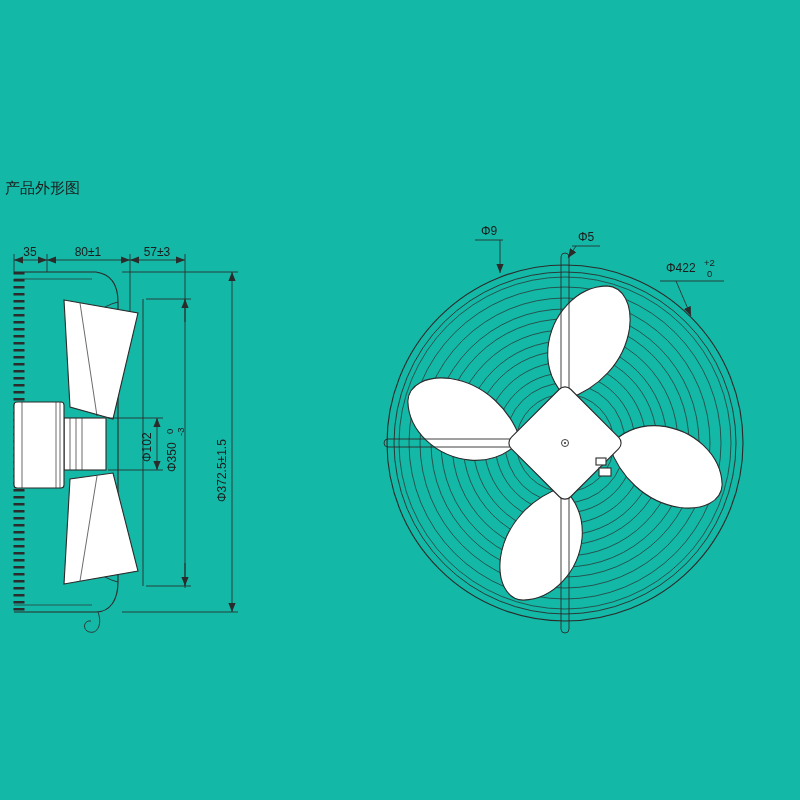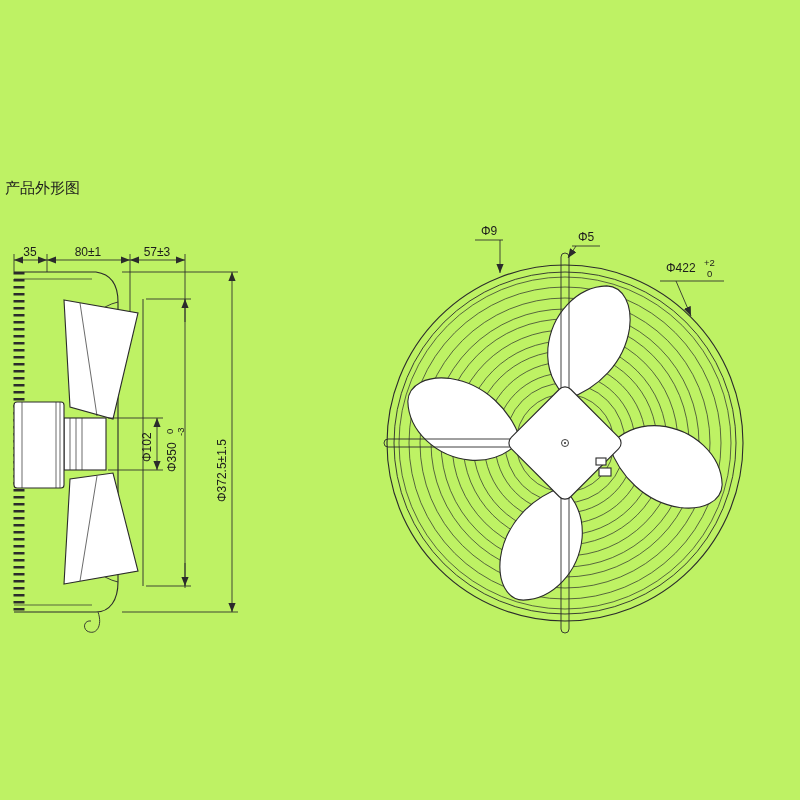--- a/index.html
+++ b/index.html
@@ -1,16 +1,16 @@
 <!DOCTYPE html>
 <html><head>
 <meta charset="utf-8">
 <style>
   html,body{margin:0;padding:0;background:#ffffff;}
-  .canvas{position:relative;width:800px;height:800px;background:#bef264;overflow:hidden;}
+  .canvas{position:relative;width:800px;height:800px;background:#14b8a6;overflow:hidden;}
   svg{position:absolute;top:0;left:0;}
   svg text{font-family:"Liberation Sans","DejaVu Sans",sans-serif;fill:#1c1c1c;}
   .ln{stroke:#2b2b2b;stroke-width:1.1;fill:none;}
   .md{stroke:#2b2b2b;stroke-width:0.9;fill:none;}
   .thin{stroke:#2b2b2b;stroke-width:0.7;fill:none;}
   .dim{stroke:#2b2b2b;stroke-width:0.85;fill:none;}
   .wh{fill:#ffffff;stroke:#2b2b2b;stroke-width:1.1;}
   .dimtext{font-size:12px;}
   .toltext{font-size:9.5px;}
   .title{font-size:15px;}

